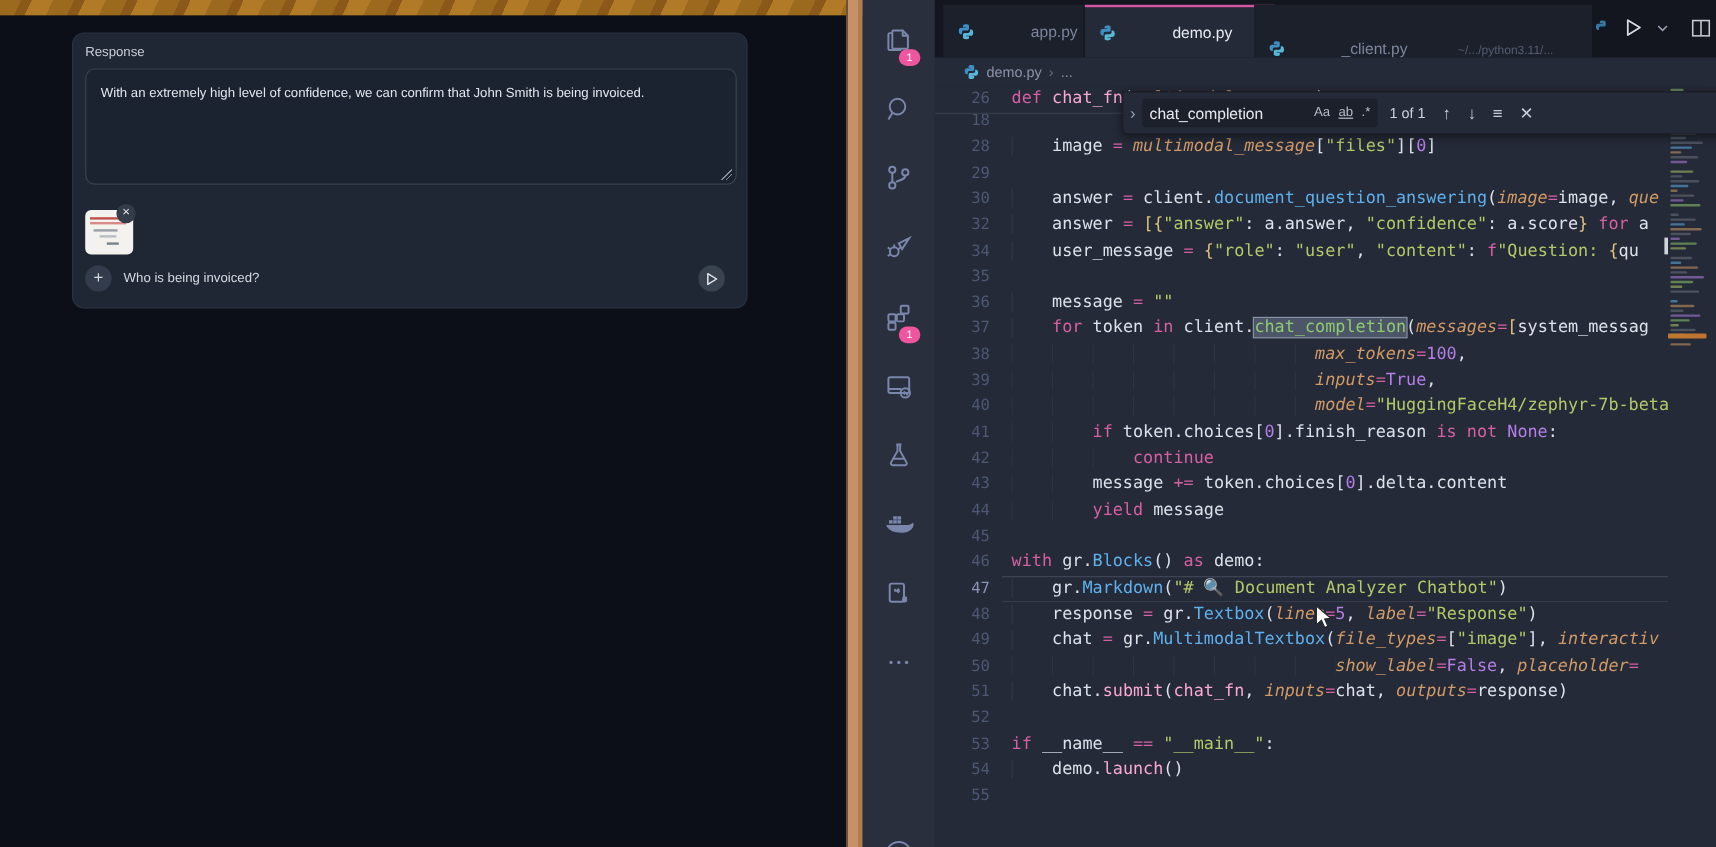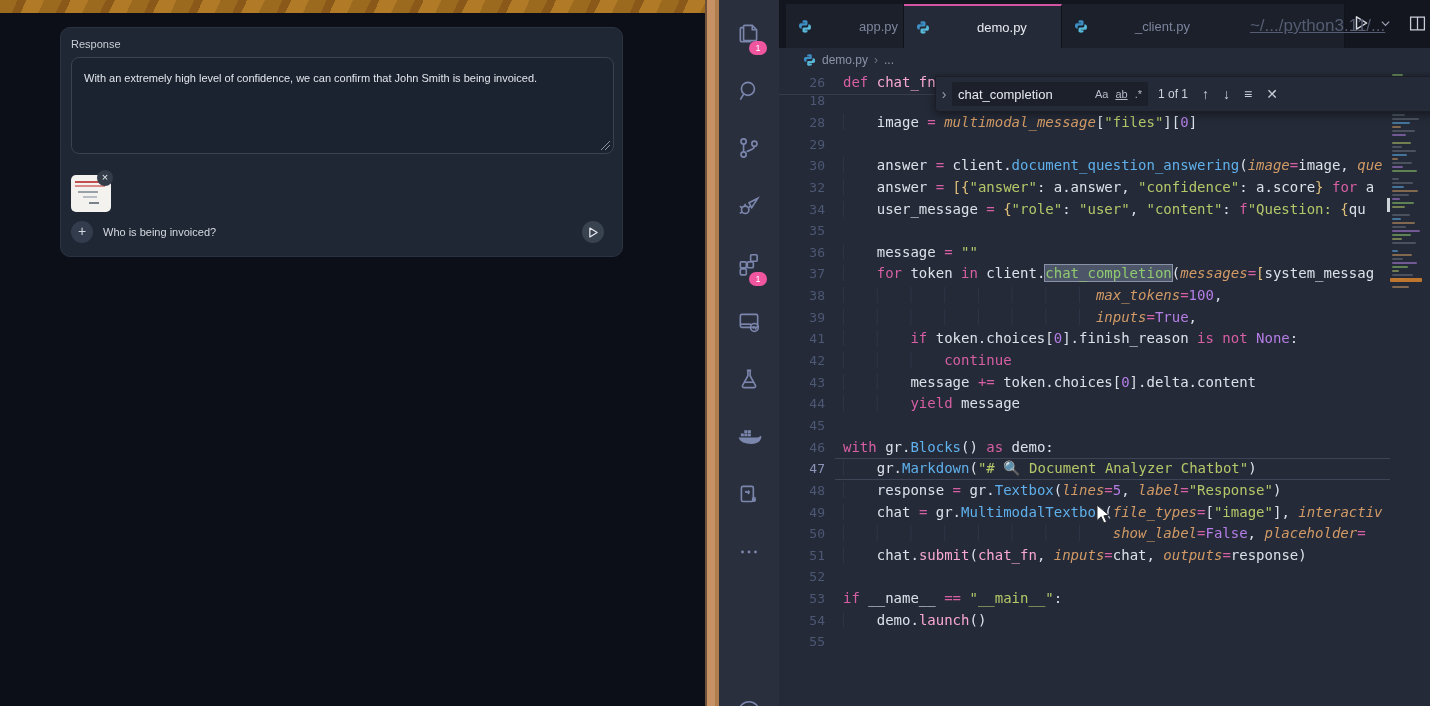--- a/index.html
+++ b/index.html
@@ -32,21 +32,21 @@
   .activity{position:absolute;left:0;top:0;width:60px;height:706px;background:#2a2f3d;}
   .act-item{position:absolute;left:0;width:60px;height:48px;display:flex;align-items:center;justify-content:center;cursor:pointer;}
   .act-item svg{stroke:#7b86ad;fill:none;stroke-width:1.5;}
   .act-item .filled{fill:#7b86ad;stroke:none;}
   .badge{position:absolute;right:12px;bottom:2px;min-width:14px;height:14px;border-radius:8px;background:#f0569f;color:#fff;font-size:9px;line-height:14px;text-align:center;padding:0 2px;}
   .tabbar{position:absolute;left:60px;top:0;width:651px;height:48px;background:#13161e;}
   .tab{position:absolute;top:4px;height:44px;display:flex;align-items:center;padding:0 12px;box-sizing:border-box;background:#1b202b;border-right:1px solid #10131a;cursor:pointer;gap:40px;}
   .tab.active{background:#242a37;border-top:2px solid #d455a2;}
   .tab .lbl{font-size:13px;color:#7d849c;margin-left:7px;}
   .tab.active .lbl{color:#e8eaf1;}
-  .tab .detail{font-size:17px;color:#565d72;margin-left:20px;text-decoration:underline;}
+  .tab .detail{font-size:10px;color:#565d72;margin-left:2px;}
   .tab .dot{width:8px;height:8px;border-radius:50%;background:#e8eaf1;margin-left:10px;}
   .tab-actions{position:absolute;right:4px;top:14px;display:flex;align-items:center;gap:10px;}
   .tab-actions svg{display:block;}
   .breadcrumb{position:absolute;left:60px;top:48px;width:651px;height:24px;background:#242a37;display:flex;align-items:center;font-size:12px;color:#8b93a8;}
   .breadcrumb .sep{margin:0 6px;color:#6b7386;}
   
   .editor{position:absolute;left:60px;top:72px;width:651px;height:634px;background:#242a37;overflow:hidden;}
   .rows{position:absolute;left:0;top:18.35px;width:611px;}
   .row{display:flex;height:21.65px;font-family:"DejaVu Sans Mono",monospace;font-size:14px;line-height:21.65px;white-space:pre;}
   .gut{flex:none;width:56px;text-align:right;padding-right:10px;box-sizing:border-box;color:#4d5875;font-size:13px;}
@@ -254,21 +254,21 @@
         <div class="tab active" style="left: 125px; width: 158px;">
           <span style="display:flex">
             <svg width="14" height="15" viewBox="0 0 14 14">
               <path d="M7 .8c-2.6 0-2.5 1.1-2.5 1.1v1.4h2.6v.4H2.9S1 3.6 1 6.3s1.7 2.7 1.7 2.7h1V7.6s-.1-1.6 1.6-1.6h2.7s1.5.1 1.5-1.5V2.4S10 .8 7 .8z" fill="#3e8fc4"></path>
               <path d="M7 13.2c2.6 0 2.5-1.1 2.5-1.1v-1.4H6.9v-.4h4.2s1.9.1 1.9-2.6-1.7-2.7-1.7-2.7h-1v1.4s.1 1.6-1.6 1.6H6s-1.5-.1-1.5 1.5v2.1s-.5 1.6 2.5 1.6z" fill="#58b8d8"></path>
             </svg>
           </span>
           <span class="lbl">demo.py</span>
           <span class="dot"></span>
         </div>
-        <div class="tab" style="left: 283px; width: 283px;">
+        <div class="tab" style="left: 266px; width: 283px; align-items: flex-end;">
           <span style="display:flex">
             <svg width="14" height="15" viewBox="0 0 14 14">
               <path d="M7 .8c-2.6 0-2.5 1.1-2.5 1.1v1.4h2.6v.4H2.9S1 3.6 1 6.3s1.7 2.7 1.7 2.7h1V7.6s-.1-1.6 1.6-1.6h2.7s1.5.1 1.5-1.5V2.4S10 .8 7 .8z" fill="#3e8fc4"></path>
               <path d="M7 13.2c2.6 0 2.5-1.1 2.5-1.1v-1.4H6.9v-.4h4.2s1.9.1 1.9-2.6-1.7-2.7-1.7-2.7h-1v1.4s.1 1.6-1.6 1.6H6s-1.5-.1-1.5 1.5v2.1s-.5 1.6 2.5 1.6z" fill="#58b8d8"></path>
             </svg>
           </span>
           <span class="lbl">_client.py</span>
           <span class="detail">~/.../python3.11/...</span>
         </div>
       </div>
@@ -291,20 +291,21 @@
           <div class="row"><span class="gut">28</span><span class="cod"><span class="ig tok-d">    </span><span class="tok-d">image </span><span class="tok-k">=</span><span class="tok-d"> </span><span class="tok-p">multimodal_message</span><span class="tok-d">[</span><span class="tok-s">"files"</span><span class="tok-d">][</span><span class="tok-n">0</span><span class="tok-d">]</span></span></div>
           <div class="row"><span class="gut">29</span><span class="cod"></span></div>
           <div class="row"><span class="gut">30</span><span class="cod"><span class="ig tok-d">    </span><span class="tok-d">answer </span><span class="tok-k">=</span><span class="tok-d"> client.</span><span class="tok-fb">document_question_answering</span><span class="tok-d">(</span><span class="tok-p">image</span><span class="tok-k">=</span><span class="tok-d">image, </span><span class="tok-p">que</span></span></div>
           <div class="row"><span class="gut">32</span><span class="cod"><span class="ig tok-d">    </span><span class="tok-d">answer </span><span class="tok-k">=</span><span class="tok-d"> </span><span class="tok-b">[{</span><span class="tok-s">"answer"</span><span class="tok-d">: a.answer, </span><span class="tok-s">"confidence"</span><span class="tok-d">: a.score</span><span class="tok-b">}</span><span class="tok-d"> </span><span class="tok-k">for</span><span class="tok-d"> a</span></span></div>
           <div class="row"><span class="gut">34</span><span class="cod"><span class="ig tok-d">    </span><span class="tok-d">user_message </span><span class="tok-k">=</span><span class="tok-d"> </span><span class="tok-b">{</span><span class="tok-s">"role"</span><span class="tok-d">: </span><span class="tok-s">"user"</span><span class="tok-d">, </span><span class="tok-s">"content"</span><span class="tok-d">: </span><span class="tok-k">f</span><span class="tok-s">"Question: </span><span class="tok-b">{</span><span class="tok-d">qu</span></span></div>
           <div class="row"><span class="gut">35</span><span class="cod"></span></div>
           <div class="row"><span class="gut">36</span><span class="cod"><span class="ig tok-d">    </span><span class="tok-d">message </span><span class="tok-k">=</span><span class="tok-d"> </span><span class="tok-s">""</span></span></div>
           <div class="row"><span class="gut">37</span><span class="cod"><span class="ig tok-d">    </span><span class="tok-k">for</span><span class="tok-d"> token </span><span class="tok-k">in</span><span class="tok-d"> client.</span><span class="tok-fgm">chat_completion</span><span class="tok-d">(</span><span class="tok-p">messages</span><span class="tok-k">=</span><span class="tok-b">[</span><span class="tok-d">system_messag</span></span></div>
           <div class="row"><span class="gut">38</span><span class="cod"><span class="ig tok-d">                              </span><span class="tok-p">max_tokens</span><span class="tok-k">=</span><span class="tok-n">100</span><span class="tok-d">,</span></span></div>
           <div class="row"><span class="gut">39</span><span class="cod"><span class="ig tok-d">                              </span><span class="tok-p">inputs</span><span class="tok-k">=</span><span class="tok-n">True</span><span class="tok-d">,</span></span></div>
+          <div class="row"><span class="gut">40</span><span class="cod"><span class="ig tok-d">                              </span><span class="tok-p">model</span><span class="tok-k">=</span><span class="tok-s">"HuggingFaceH4/zephyr-7b-beta</span></span></div>
           <div class="row"><span class="gut">41</span><span class="cod"><span class="ig tok-d">        </span><span class="tok-k">if</span><span class="tok-d"> token.choices[</span><span class="tok-n">0</span><span class="tok-d">].finish_reason </span><span class="tok-k">is</span><span class="tok-d"> </span><span class="tok-k">not</span><span class="tok-d"> </span><span class="tok-n">None</span><span class="tok-d">:</span></span></div>
           <div class="row"><span class="gut">42</span><span class="cod"><span class="ig tok-d">            </span><span class="tok-k">continue</span></span></div>
           <div class="row"><span class="gut">43</span><span class="cod"><span class="ig tok-d">        </span><span class="tok-d">message </span><span class="tok-k">+=</span><span class="tok-d"> token.choices[</span><span class="tok-n">0</span><span class="tok-d">].delta.content</span></span></div>
           <div class="row"><span class="gut">44</span><span class="cod"><span class="ig tok-d">        </span><span class="tok-k">yield</span><span class="tok-d"> message</span></span></div>
           <div class="row"><span class="gut">45</span><span class="cod"></span></div>
           <div class="row"><span class="gut">46</span><span class="cod"><span class="tok-k">with</span><span class="tok-d"> gr.</span><span class="tok-fb">Blocks</span><span class="tok-d">() </span><span class="tok-k">as</span><span class="tok-d"> demo:</span></span></div>
           <div class="row cur"><span class="gut">47</span><span class="cod"><span class="ig tok-d">    </span><span class="tok-d">gr.</span><span class="tok-fb">Markdown</span><span class="tok-d">(</span><span class="tok-s">"# 🔍 Document Analyzer Chatbot"</span><span class="tok-d">)</span></span></div>
           <div class="row"><span class="gut">48</span><span class="cod"><span class="ig tok-d">    </span><span class="tok-d">response </span><span class="tok-k">=</span><span class="tok-d"> gr.</span><span class="tok-fb">Textbox</span><span class="tok-d">(</span><span class="tok-p">lines</span><span class="tok-k">=</span><span class="tok-n">5</span><span class="tok-d">, </span><span class="tok-p">label</span><span class="tok-k">=</span><span class="tok-s">"Response"</span><span class="tok-d">)</span></span></div>
           <div class="row"><span class="gut">49</span><span class="cod"><span class="ig tok-d">    </span><span class="tok-d">chat </span><span class="tok-k">=</span><span class="tok-d"> gr.</span><span class="tok-fb">MultimodalTextbox</span><span class="tok-d">(</span><span class="tok-p">file_types</span><span class="tok-k">=</span><span class="tok-d">[</span><span class="tok-s">"image"</span><span class="tok-d">], </span><span class="tok-p">interactiv</span></span></div>
           <div class="row"><span class="gut">50</span><span class="cod"><span class="ig tok-d">                                </span><span class="tok-p">show_label</span><span class="tok-k">=</span><span class="tok-n">False</span><span class="tok-d">, </span><span class="tok-p">placeholder</span><span class="tok-k">=</span></span></div>

